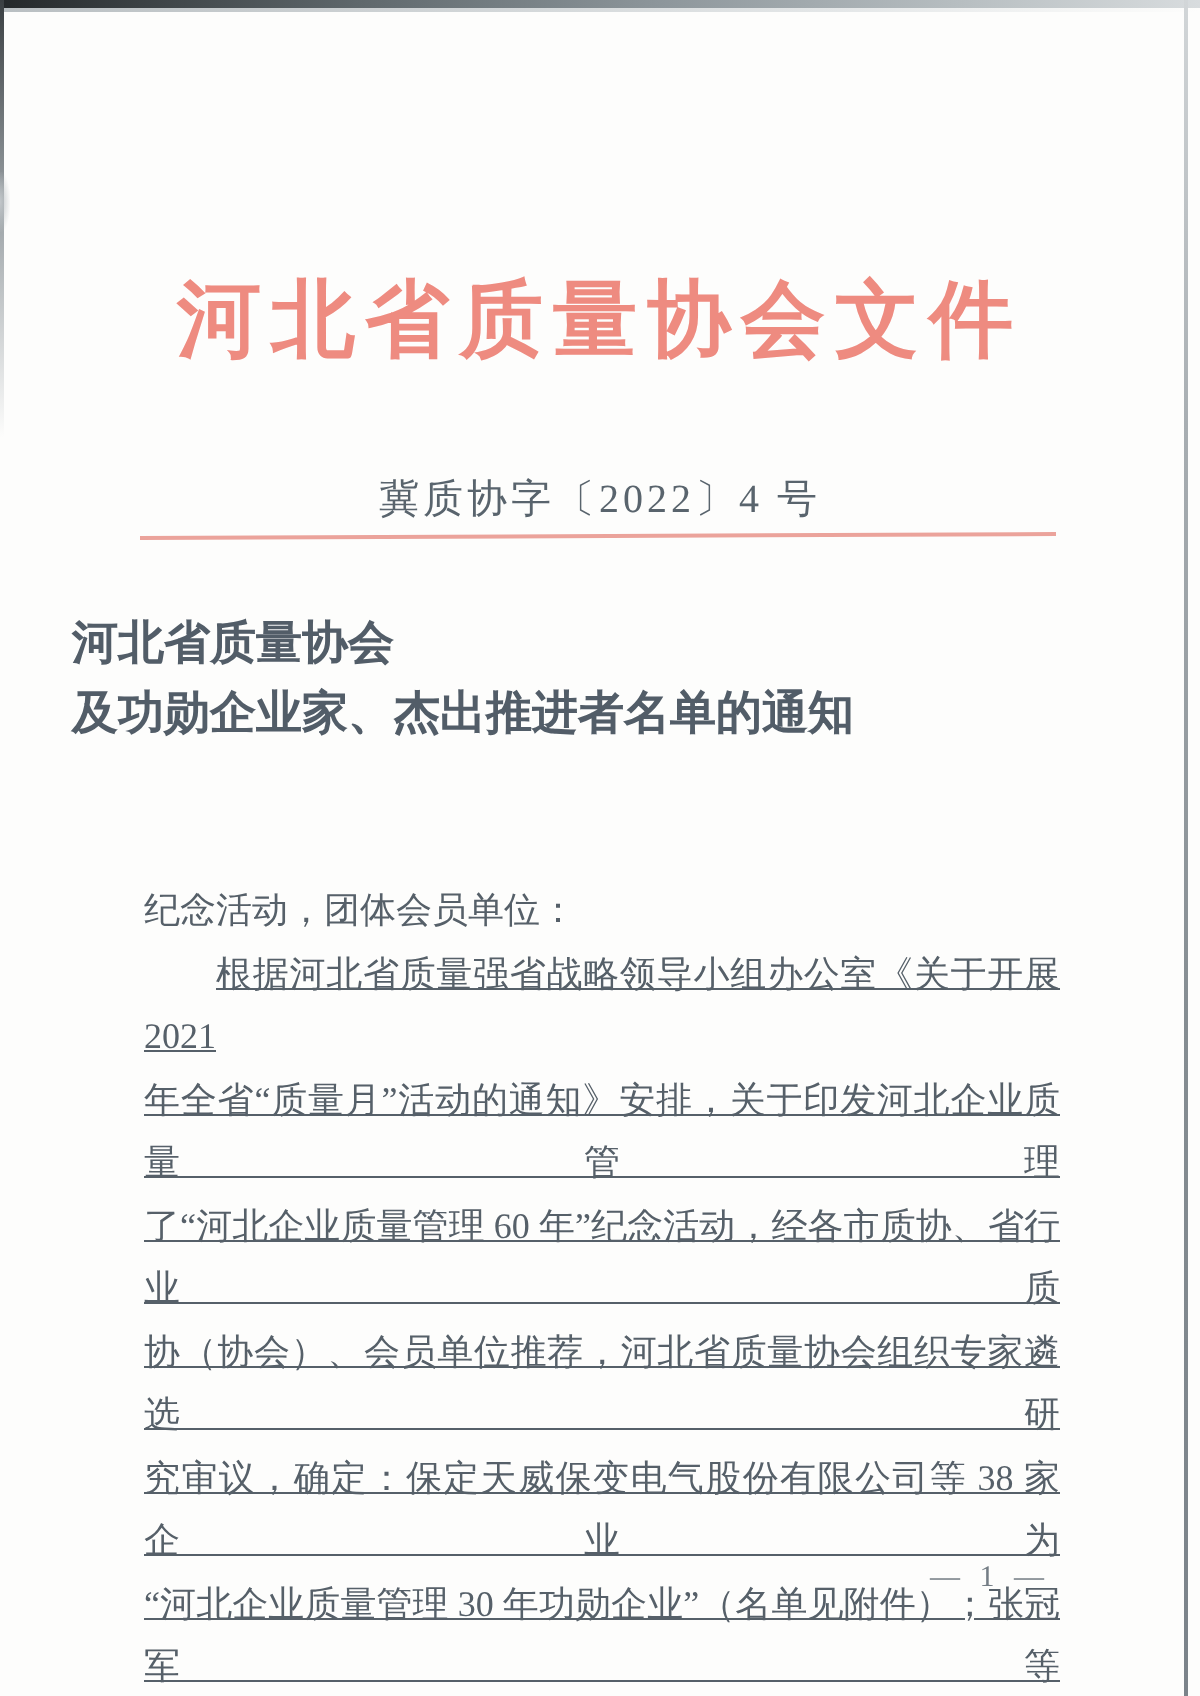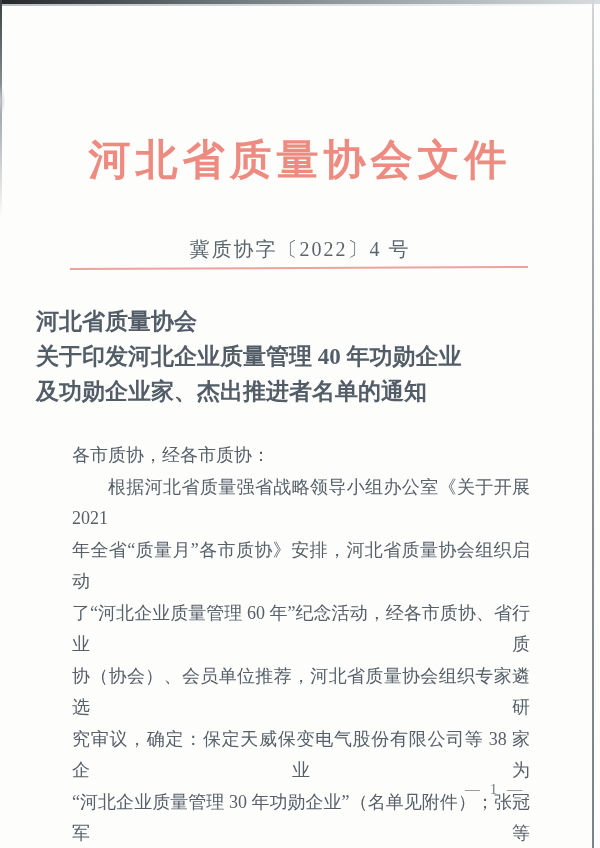--- a/index.html
+++ b/index.html
@@ -65,20 +65,21 @@
     position:absolute;top:440px;left:72px;width:458px;
     font-size:18px;
     color:#566069;
     line-height:31.5px;
   }
   .body-line{white-space:nowrap;}
   .body-line.justify{
     white-space:normal;
     text-align:justify;
     text-align-last:justify;
+    text-decoration:underline;
   }
   .body-line.indent{text-indent:2em;}
   .page-number{
     position:absolute;top:781px;left:440px;width:110px;
     text-align:center;
     font-size:15px;
     letter-spacing:3px;
     color:#747d85;
     white-space:nowrap;
   }
@@ -95,28 +96,27 @@
   <div class="edge-right"></div>
 
   <div class="letterhead">河北省质量协会文件</div>
 
   <div class="doc-number">冀质协字〔2022〕4 号</div>
 
   <div class="red-divider"></div>
 
   <div class="title-block">
     <div>河北省质量协会</div>
-    <div>关于印发河北企业质量管理 40 年功勋企业</div>
     <div>及功勋企业家、杰出推进者名单的通知</div>
   </div>
 
   <div class="body-block">
-    <div class="body-line">各市质协，经各市质协：</div>
+    <div class="body-line">纪念活动，团体会员单位：</div>
     <div class="body-line justify indent">根据河北省质量强省战略领导小组办公室《关于开展 2021</div>
-    <div class="body-line justify">年全省“质量月”各市质协》安排，河北省质量协会组织启动</div>
+    <div class="body-line justify">年全省“质量月”活动的通知》安排，关于印发河北企业质量管理</div>
     <div class="body-line justify">了“河北企业质量管理 60 年”纪念活动，经各市质协、省行业质</div>
     <div class="body-line justify">协（协会）、会员单位推荐，河北省质量协会组织专家遴选研</div>
     <div class="body-line justify">究审议，确定：保定天威保变电气股份有限公司等 38 家企业为</div>
     <div class="body-line justify">“河北企业质量管理 30 年功勋企业”（名单见附件）；张冠军等</div>
 
   </div>
 
   <div class="page-number">— 1 —</div>
 
 </div>

